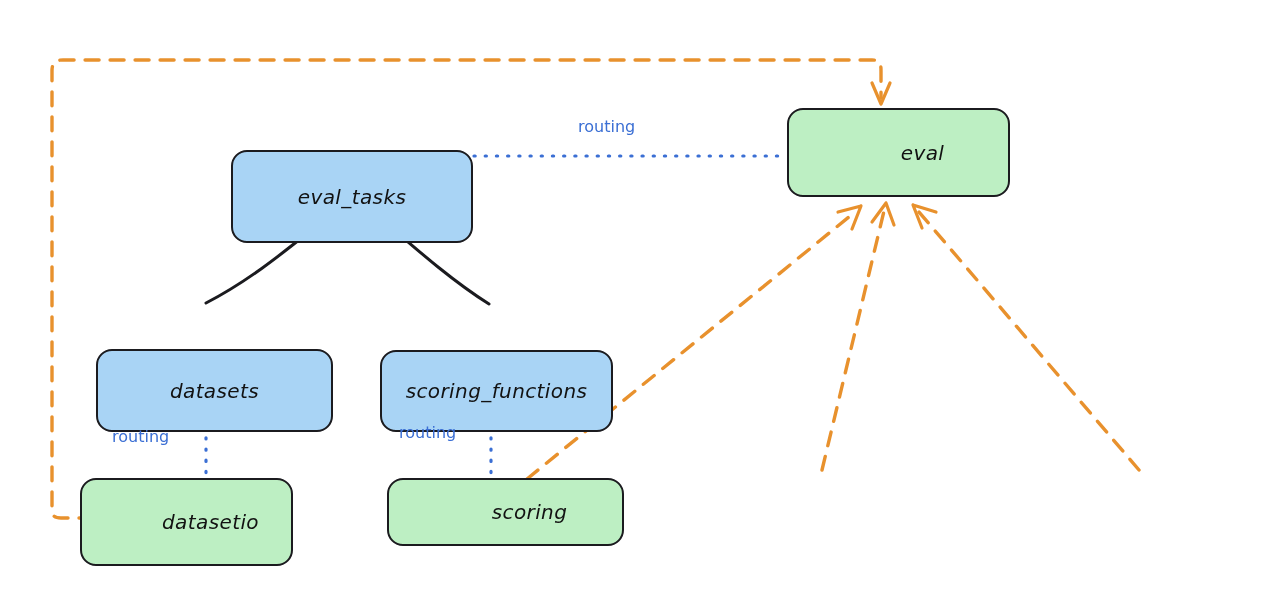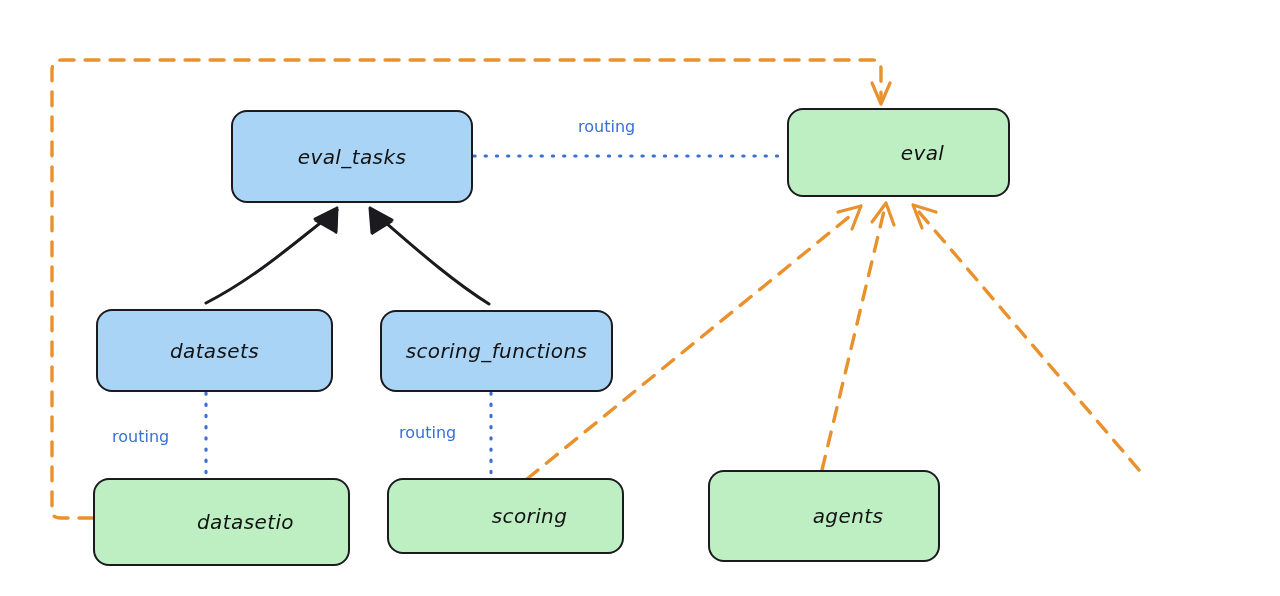--- a/index.html
+++ b/index.html
@@ -31,21 +31,21 @@
   .node {
     position: absolute;
     box-sizing: border-box;
     display: flex;
     align-items: center;
     justify-content: center;
     border: 2.6px solid #1b1b1f;
     border-radius: 16px;
     z-index: 3;
   }
-  .node.blue  { background: #a9d4f5; }
+  .node.blue  { background: #a9d4f5; margin-top: 40px; }
   .node.green { background: #bdefc3; padding-left: 48px; }
   .node .node-label {
     font-family: "DejaVu Sans", sans-serif;
     font-size: 20px;
     font-style: italic;
     font-weight: 400;
     letter-spacing: 0.4px;
     color: #121212;
     white-space: nowrap;
     user-select: none;
@@ -123,31 +123,28 @@
   </div>
 
   <div class="node blue" style="left:96px; top:309px; width:237px; height:83px;">
     <span class="node-label">datasets</span>
   </div>
 
   <div class="node blue" style="left:380px; top:310px; width:233px; height:82px;">
     <span class="node-label">scoring_functions</span>
   </div>
 
-  <div class="node green" style="left:93px; top:478px; width:257px; height:88px;">
+  <div class="node green" style="left:80px; top:478px; width:213px; height:88px;">
     <span class="node-label">datasetio</span>
   </div>
 
-  <div class="node green" style="left:387px; top:478px; width:237px; height:76px;">
+  <div class="node green" style="left:387px; top:478px; width:237px; height:68px;">
     <span class="node-label">scoring</span>
   </div>
 
-  <div class="node green" style="left:708px; top:470px; width:232px; height:92px;">
-    <span class="node-label">agents</span>
-  </div>
 
 
   <div class="edge-label" style="left:578px; top:117px;">routing</div>
 
   <div class="edge-label" style="left:112px; top:427px;">routing</div>
 
   <div class="edge-label" style="left:399px; top:423px;">routing</div>
 
 </div>
 

